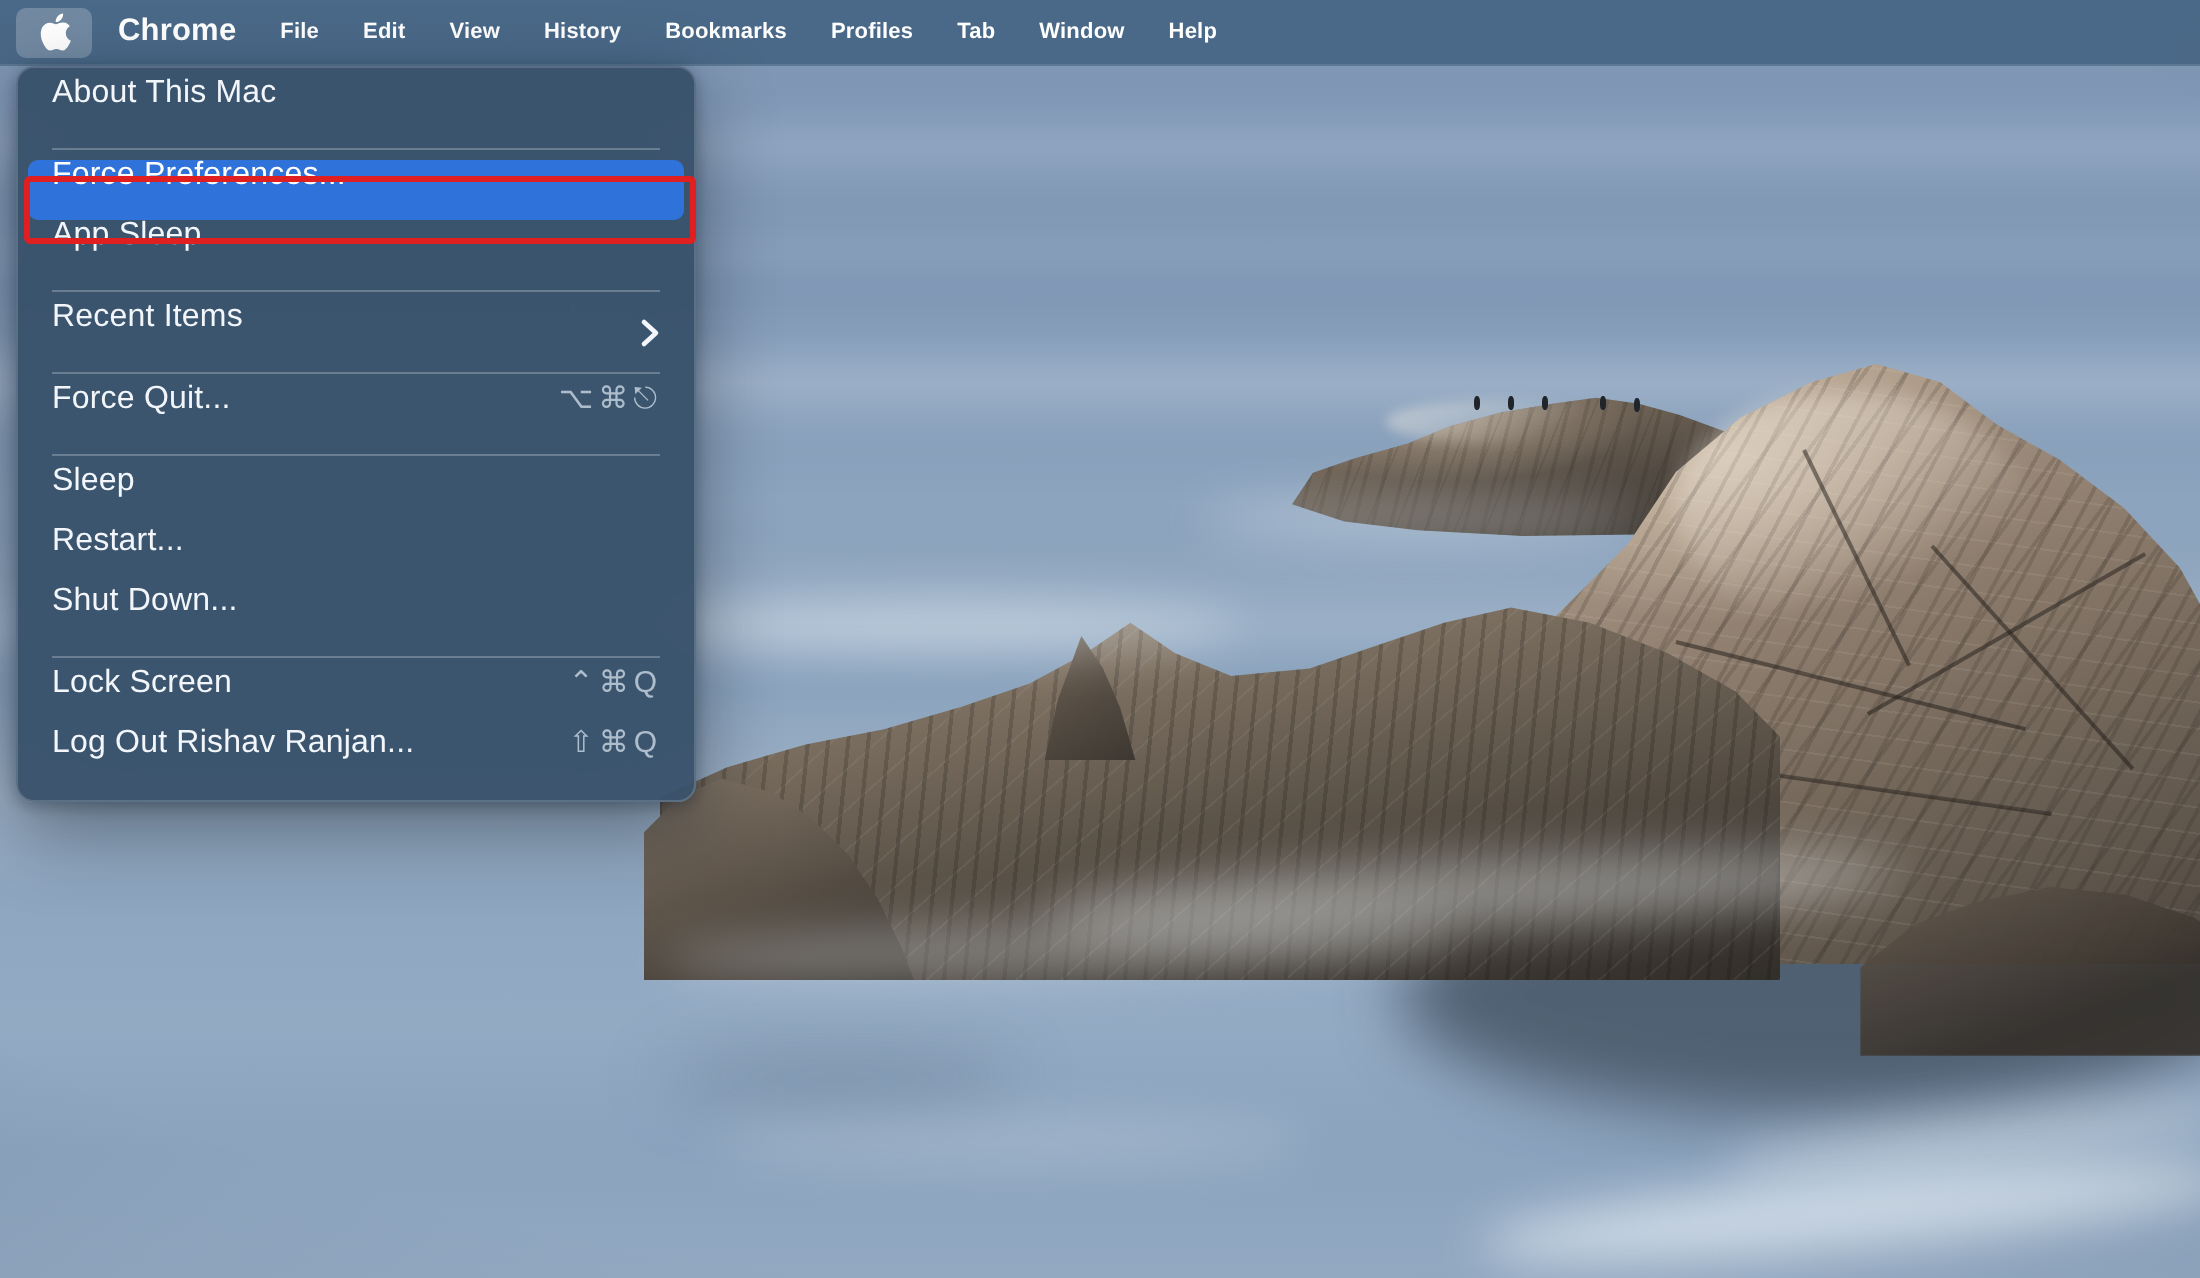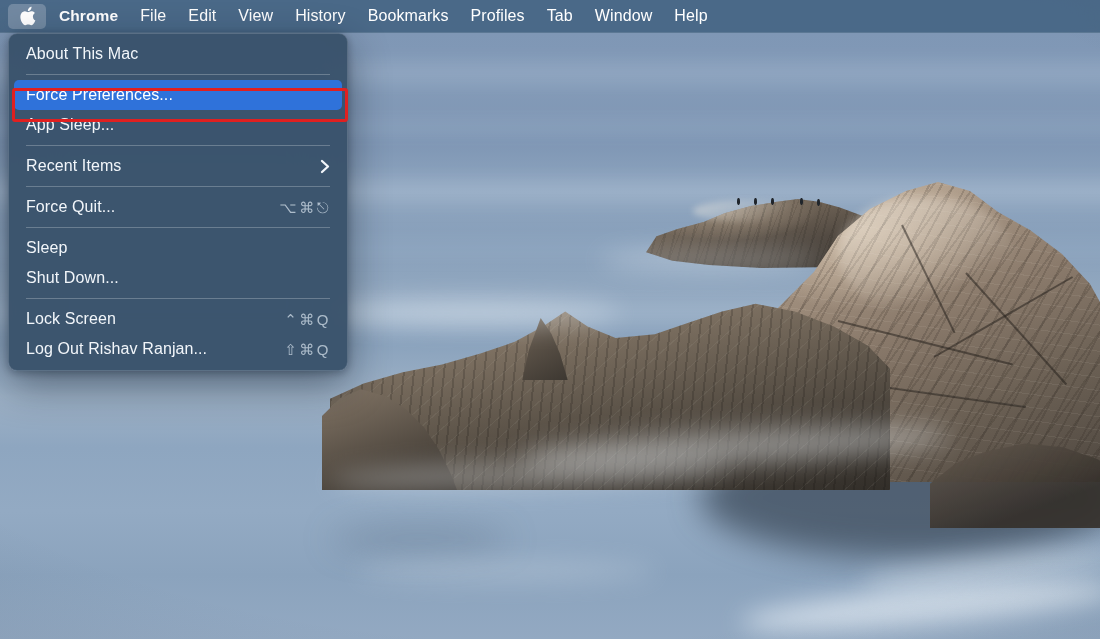--- a/index.html
+++ b/index.html
@@ -227,26 +227,27 @@
     -webkit-backdrop-filter: blur(24px) saturate(140%);
     display: flex;
     align-items: center;
     box-sizing: border-box;
     padding-left: 8px;
     border-bottom: 1px solid rgba(255,255,255,.10);
     z-index: 20;
   }
   .mb-item {
     color: #ffffff;
-    font-size: 16px;
+    font-size: 11px;
     line-height: 1;
     padding: 5px 11px;
     border-radius: 5px;
     white-space: nowrap;
     letter-spacing: .1px;
+    font-weight: bold;
   }
   .mb-apple {
     display: flex;
     align-items: center;
     justify-content: center;
     width: 38px;
     height: 25px;
     border-radius: 5px;
     background: rgba(255,255,255,.22);
     margin-right: 2px;
@@ -269,21 +270,20 @@
     border-radius: 9px;
     border: 1px solid rgba(255,255,255,.16);
     box-shadow: 0 14px 40px rgba(8,20,32,.46), 0 2px 8px rgba(8,20,32,.3);
     padding: 5px 0 6px 0;
     box-sizing: border-box;
     z-index: 30;
   }
   .menu-row {
     position: relative;
     display: flex;
-    align-items: center;
     height: 30px;
     margin: 0 5px;
     padding: 0 11px 0 12px;
     border-radius: 5px;
     box-sizing: border-box;
   }
   .menu-row .label {
     color: #f2f6fa;
     font-size: 16px;
     line-height: 1;
@@ -445,20 +445,23 @@
       <span class="label">Force Quit...</span>
       <span class="shortcut">⌥⌘⎋</span>
     </div>
 
     <div class="menu-sep"></div>
 
     <div class="menu-row">
       <span class="label">Sleep</span>
     </div>
 
+    <div class="menu-row">
+      <span class="label">Restart...</span>
+    </div>
 
     <div class="menu-row">
       <span class="label">Shut Down...</span>
     </div>
 
     <div class="menu-sep"></div>
 
     <div class="menu-row">
       <span class="label">Lock Screen</span>
       <span class="shortcut">⌃⌘Q</span>

